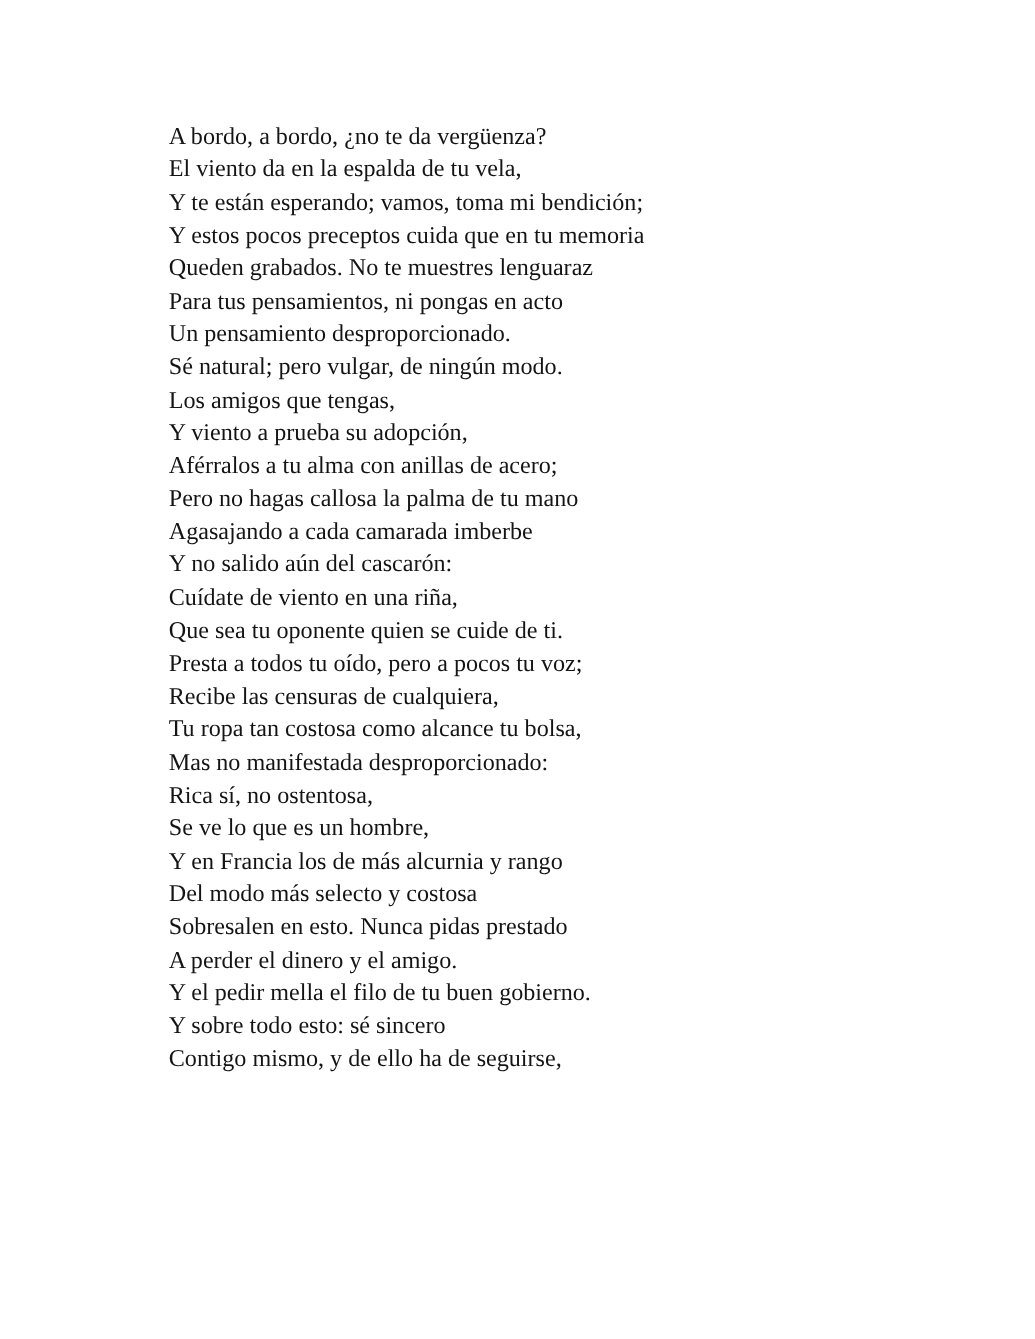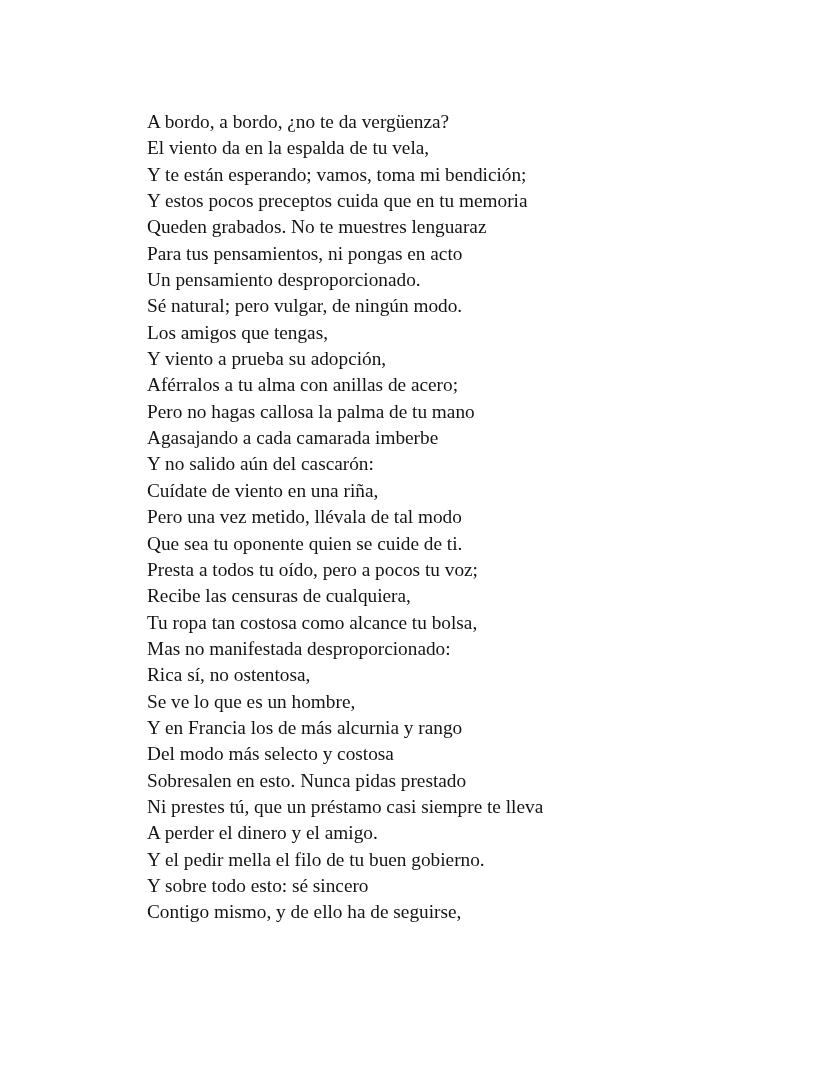--- a/index.html
+++ b/index.html
@@ -18,21 +18,21 @@
     left: 0;
     top: 0;
     width: 828px;
     height: 1071px;
     background: #ffffff;
   }
   .poem {
     position: absolute;
     left: 135px;
     top: 97px;
-    margin: 12px;
+    margin: 0;
     padding: 0;
     font-family: "Liberation Serif", "DejaVu Serif", serif;
     font-size: 19.3px;
     line-height: 26.35px;
     color: #141414;
     letter-spacing: 0px;
   }
   .line {
     display: block;
     white-space: nowrap;
@@ -52,30 +52,28 @@
     <span class="line">Para tus pensamientos, ni pongas en acto</span>
     <span class="line">Un pensamiento desproporcionado.</span>
     <span class="line">Sé natural; pero vulgar, de ningún modo.</span>
     <span class="line">Los amigos que tengas,</span>
     <span class="line">Y viento a prueba su adopción,</span>
     <span class="line">Aférralos a tu alma con anillas de acero;</span>
     <span class="line">Pero no hagas callosa la palma de tu mano</span>
     <span class="line">Agasajando a cada camarada imberbe</span>
     <span class="line">Y no salido aún del cascarón:</span>
     <span class="line">Cuídate de viento en una riña,</span>
-    <span class="line">Pero una vez metido, llévala de tal modo</span>
     <span class="line">Que sea tu oponente quien se cuide de ti.</span>
     <span class="line">Presta a todos tu oído, pero a pocos tu voz;</span>
     <span class="line">Recibe las censuras de cualquiera,</span>
     <span class="line">Tu ropa tan costosa como alcance tu bolsa,</span>
     <span class="line">Mas no manifestada desproporcionado:</span>
     <span class="line">Rica sí, no ostentosa,</span>
     <span class="line">Se ve lo que es un hombre,</span>
     <span class="line">Y en Francia los de más alcurnia y rango</span>
     <span class="line">Del modo más selecto y costosa</span>
     <span class="line">Sobresalen en esto. Nunca pidas prestado</span>
-    <span class="line">Ni prestes tú, que un préstamo casi siempre te lleva</span>
     <span class="line">A perder el dinero y el amigo.</span>
     <span class="line">Y el pedir mella el filo de tu buen gobierno.</span>
     <span class="line">Y sobre todo esto: sé sincero</span>
     <span class="line">Contigo mismo, y de ello ha de seguirse,</span>
   </div>
 </div>
 
 </body></html>

